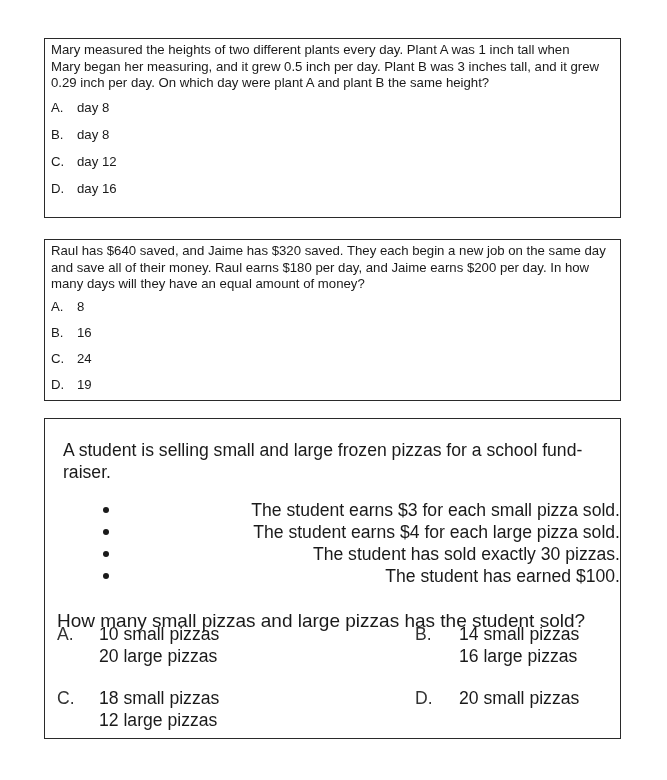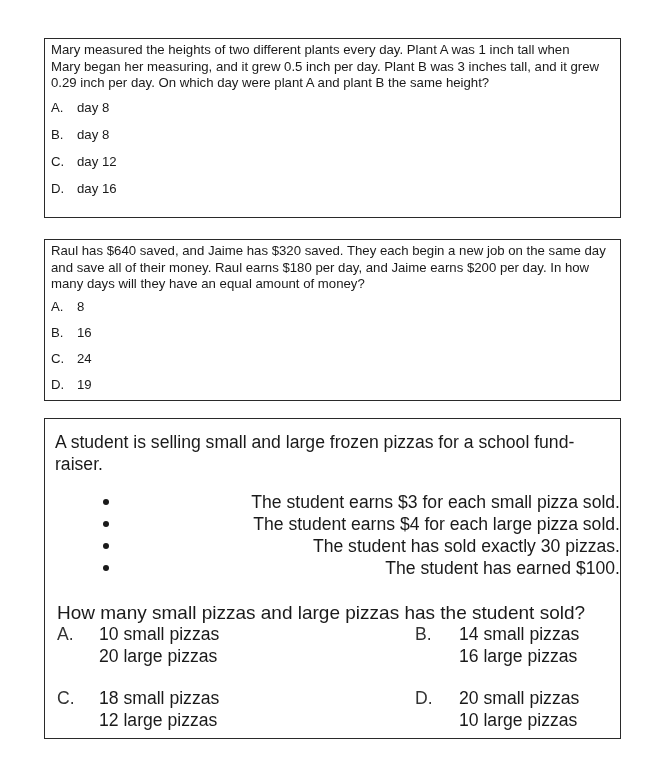--- a/index.html
+++ b/index.html
@@ -21,21 +21,21 @@
   }
   .opts-sm { margin-top: 8px; }
   .opt-sm {
     font-size: 13.2px; height: 27px; line-height: 16px;
     padding-left: 6px; display: flex;
   }
   #q2 .opt-sm { height: 26px; }
   #q2 .opts-sm { margin-top: 6px; }
   .opt-sm .lbl { width: 26px; display: inline-block; }
 
-  .stem-lg { font-size: 17.6px; line-height: 22px; padding: 8px 6px 0 6px; margin: 4px; }
+  .stem-lg { font-size: 17.6px; line-height: 22px; padding: 8px 6px 0 6px; margin: 12px; }
   .bullets { list-style: none; margin: 16px 0 0 0; padding: 0 0 0 58px; }
   .bullets li { font-size: 17.6px; line-height: 22px; position: relative; padding-left: 20px; text-align: right; }
   .bullets li .dot {
     position: absolute; left: 0; top: 8px; width: 6px; height: 6px;
     border-radius: 50%; background: #1a1a1a;
   }
   .question-lg { font-size: 19px; line-height: 22px; padding: 17px 6px 0 6px; margin: 6px; }
   .grid {
     position: absolute; left: 0; top: 204px; width: 100%;
   }
@@ -134,17 +134,16 @@
       <span class="lbl">C.</span>
       <div class="lines">
         <div>18 small pizzas</div>
         <div>12 large pizzas</div>
       </div>
     </div>
     <div class="choice" id="cD">
       <span class="lbl">D.</span>
       <div class="lines">
         <div>20 small pizzas</div>
-        <div>10 large pizzas</div>
       </div>
     </div>
   </div>
 </div>
 
 </body></html>

